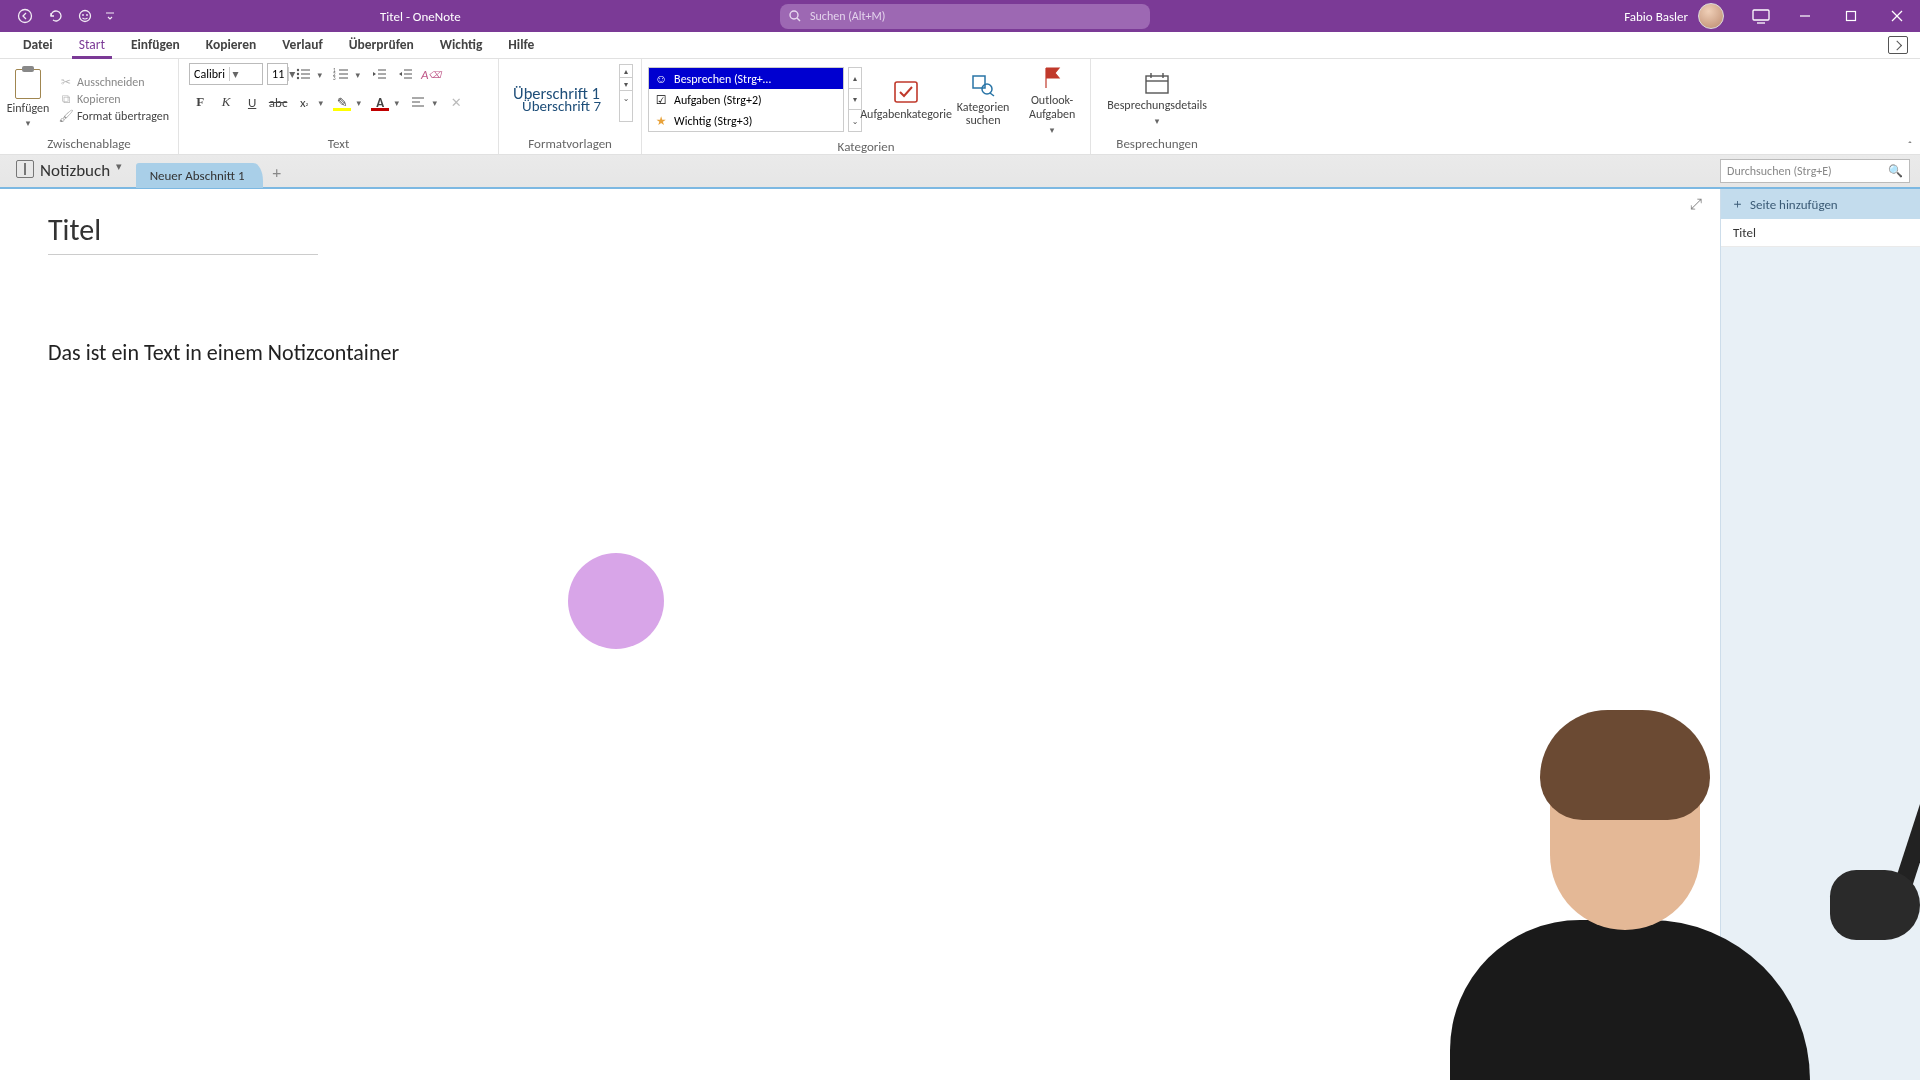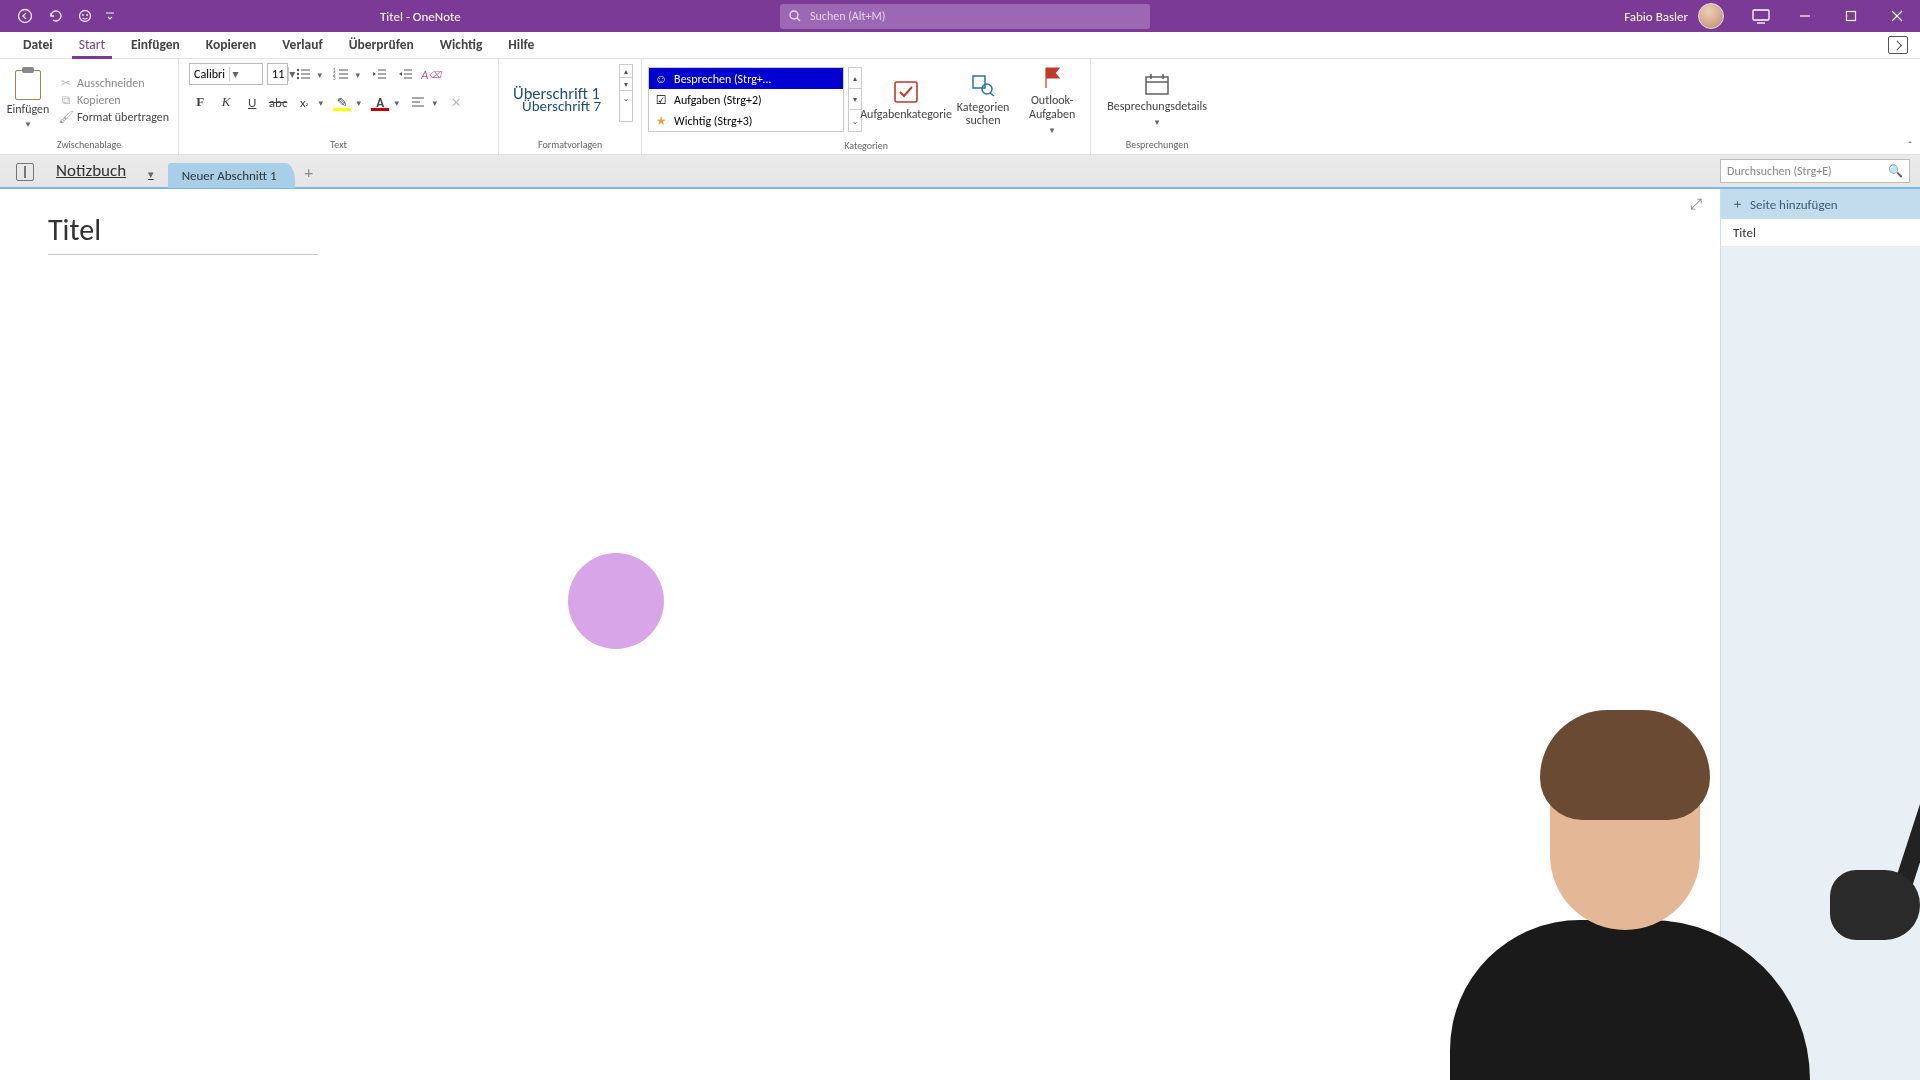--- a/index.html
+++ b/index.html
@@ -3,40 +3,40 @@
 <meta charset="utf-8">
 <style>
   * { box-sizing: border-box; margin: 0; padding: 0; font-family: "Segoe UI", Calibri, sans-serif; }
   body { width: 1920px; height: 1080px; overflow: hidden; background: #fff; position: relative; }
 
   
   .titlebar { height: 32px; background: #7b3a96; display: flex; align-items: center; color: #fff; font-size: 13px; position: relative; }
   .qat { display: flex; align-items: center; gap: 8px; padding-left: 14px; }
   .qat .icon-btn { width: 22px; height: 22px; display: flex; align-items: center; justify-content: center; color: #fff; opacity: .9; }
   .app-title { position: absolute; left: 380px; font-size: 13px; }
-  .search-box { position: absolute; left: 780px; width: 370px; height: 25px; background: #9d68b3; border-radius: 3px; display: flex; align-items: center; padding: 0 8px; gap: 8px; color: #f0e6f5; }
+  .search-box { position: absolute; left: 780px; width: 370px; height: 25px; background: #9d68b3; border-radius: 8px; display: flex; align-items: center; padding: 0 8px; gap: 8px; color: #f0e6f5; }
   .search-box input { background: transparent; border: none; outline: none; color: #f0e6f5; font-size: 12px; flex: 1; }
   .search-box input::placeholder { color: #e3d2ec; }
   .user-area { position: absolute; right: 150px; display: flex; align-items: center; gap: 10px; }
   .avatar { width: 26px; height: 26px; border-radius: 50%; background: radial-gradient(circle at 40% 30%, #f0d0b8, #bb8a6e); border: 1px solid #ddd; }
   .win-btns { position: absolute; right: 0; display: flex; }
   .win-btn { width: 46px; height: 32px; display: flex; align-items: center; justify-content: center; color: #fff; }
 
   
   .ribbon-tabs { height: 27px; background: #fff; border-bottom: 1px solid #e1e1e1; display: flex; align-items: flex-end; padding-left: 10px; gap: 0; font-size: 13.5px; color: #444; position: relative; }
   .ribbon-tab { padding: 4px 13px 5px; cursor: pointer; font-weight: bold; }
   .ribbon-tab.active { color: #7b3a96; font-weight: 400; position: relative; }
   .ribbon-tab.active::after { content: ""; position: absolute; left: 6px; right: 6px; bottom: -1px; height: 3px; background: #7b3a96; }
   .share-btn { position: absolute; right: 12px; top: 4px; width: 20px; height: 18px; border: 1.5px solid #555; border-radius: 2px; display: flex; align-items: center; justify-content: center; }
   .share-btn::after { content: ""; width: 6px; height: 6px; border-top: 1.5px solid #555; border-right: 1.5px solid #555; transform: rotate(45deg) translate(-1px,1px); }
 
   
   .ribbon { height: 96px; background: #fff; border-bottom: 1px solid #e1e1e1; display: flex; align-items: stretch; position: relative; }
   .group { border-right: 1px solid #e3e3e3; padding: 2px 6px 0; display: flex; flex-direction: column; justify-content: space-between; }
-  .group-label { font-size: 10px; color: #666; text-align: center; padding-bottom: 3px; }
+  .group-label { font-size: 13px; color: #666; text-align: center; padding-bottom: 3px; }
   .group-body { flex: 1; display: flex; align-items: center; }
 
   
   .g-clipboard .group-body { gap: 6px; }
   .big-btn { width: 44px; display: flex; flex-direction: column; align-items: center; justify-content: center; gap: 2px; font-size: 12px; color: #444; }
   .big-btn .big-icon { width: 26px; height: 30px; border: 1.5px solid #a08650; border-radius: 2px; background: #fff; position: relative; }
   .big-btn .big-icon::before { content: ""; position: absolute; top: -4px; left: 6px; right: 6px; height: 6px; background: #888; border-radius: 2px; }
   .mini-list { display: flex; flex-direction: column; gap: 1px; font-size: 12px; color: #888; }
   .mini-item { display: flex; align-items: center; gap: 4px; padding: 1px 3px; }
   .mini-ico { width: 14px; height: 14px; display: inline-flex; align-items: center; justify-content: center; opacity: .6; }
@@ -74,21 +74,21 @@
   .tag-item.sel { background: #0000d0; color: #fff; }
   .tag-ico { width: 14px; height: 14px; display: inline-flex; align-items: center; justify-content: center; }
   .tag-spin { width: 14px; display: flex; flex-direction: column; border: 1px solid #ccc; }
   .tag-spin div { height: 21px; display: flex; align-items: center; justify-content: center; font-size: 8px; color: #555; border-bottom: 1px solid #ccc; }
   .tag-spin div:last-child { border-bottom: none; }
   .med-btn { width: 80px; display: flex; flex-direction: column; align-items: center; gap: 3px; padding: 4px 2px; font-size: 12px; color: #444; text-align: center; line-height: 1.15; }
   .med-ico { width: 28px; height: 26px; display: flex; align-items: center; justify-content: center; }
 
   
   .nb-bar { height: 34px; background: linear-gradient(#eaeaea,#e6e6e6); border-bottom: 2px solid #7cb8e2; display: flex; align-items: flex-end; padding: 0 8px; position: relative; }
-  .nb-btn { display: flex; align-items: flex-end; gap: 22px; font-size: 17px; color: #333; padding: 4px 8px 6px; text-decoration: underline; }
+  .nb-btn { display: flex; align-items: flex-start; gap: 6px; font-size: 17px; color: #333; padding: 4px 8px 6px; }
   .nb-ico { width: 18px; height: 18px; border: 1.5px solid #777; border-radius: 2px; position: relative; }
   .nb-ico::after { content: ""; position: absolute; top: 2px; bottom: 2px; left: 7px; width: 1.5px; background: #777; }
   .section-tab { background: #a9cfe8; color: #333; font-size: 13px; padding: 5px 18px 5px 14px; border-top-left-radius: 3px; border-top-right-radius: 10px 18px; margin-left: 6px; position: relative; bottom: -1px; }
   .add-sec { margin-left: 10px; font-size: 17px; color: #888; padding-bottom: 4px; }
   .search-pages { position: absolute; right: 10px; top: 4px; width: 190px; height: 24px; border: 1px solid #bbb; background: #fff; display: flex; align-items: center; padding: 4px 6px; font-size: 12px; color: #888; }
   .search-pages .mag { margin-left: auto; color: #555; }
 
   
   .content { position: absolute; top: 189px; bottom: 0; left: 0; right: 0; display: flex; }
   .page { flex: 1; background: #fff; position: relative; padding: 22px 48px; }
@@ -415,20 +415,21 @@
   <div class="search-pages">
     <span placeholder="Durchsuchen (Strg+E)">Durchsuchen (Strg+E)</span>
     <span class="mag">🔍</span>
   </div>
 </div>
 
 <div class="content">
   <div class="page">
     <div class="expand-btn">⤢</div>
     <div class="page-title">Titel</div>
+    <div class="note-text">Das ist ein Text in einem Notizcontainer</div>
     <div class="circle"></div>
   </div>
   <div class="page-list">
     <div class="add-page">
       <span>＋</span>
       <span>Seite hinzufügen</span>
     </div>
     <div class="pl-item">Titel</div>
   </div>
 </div>

